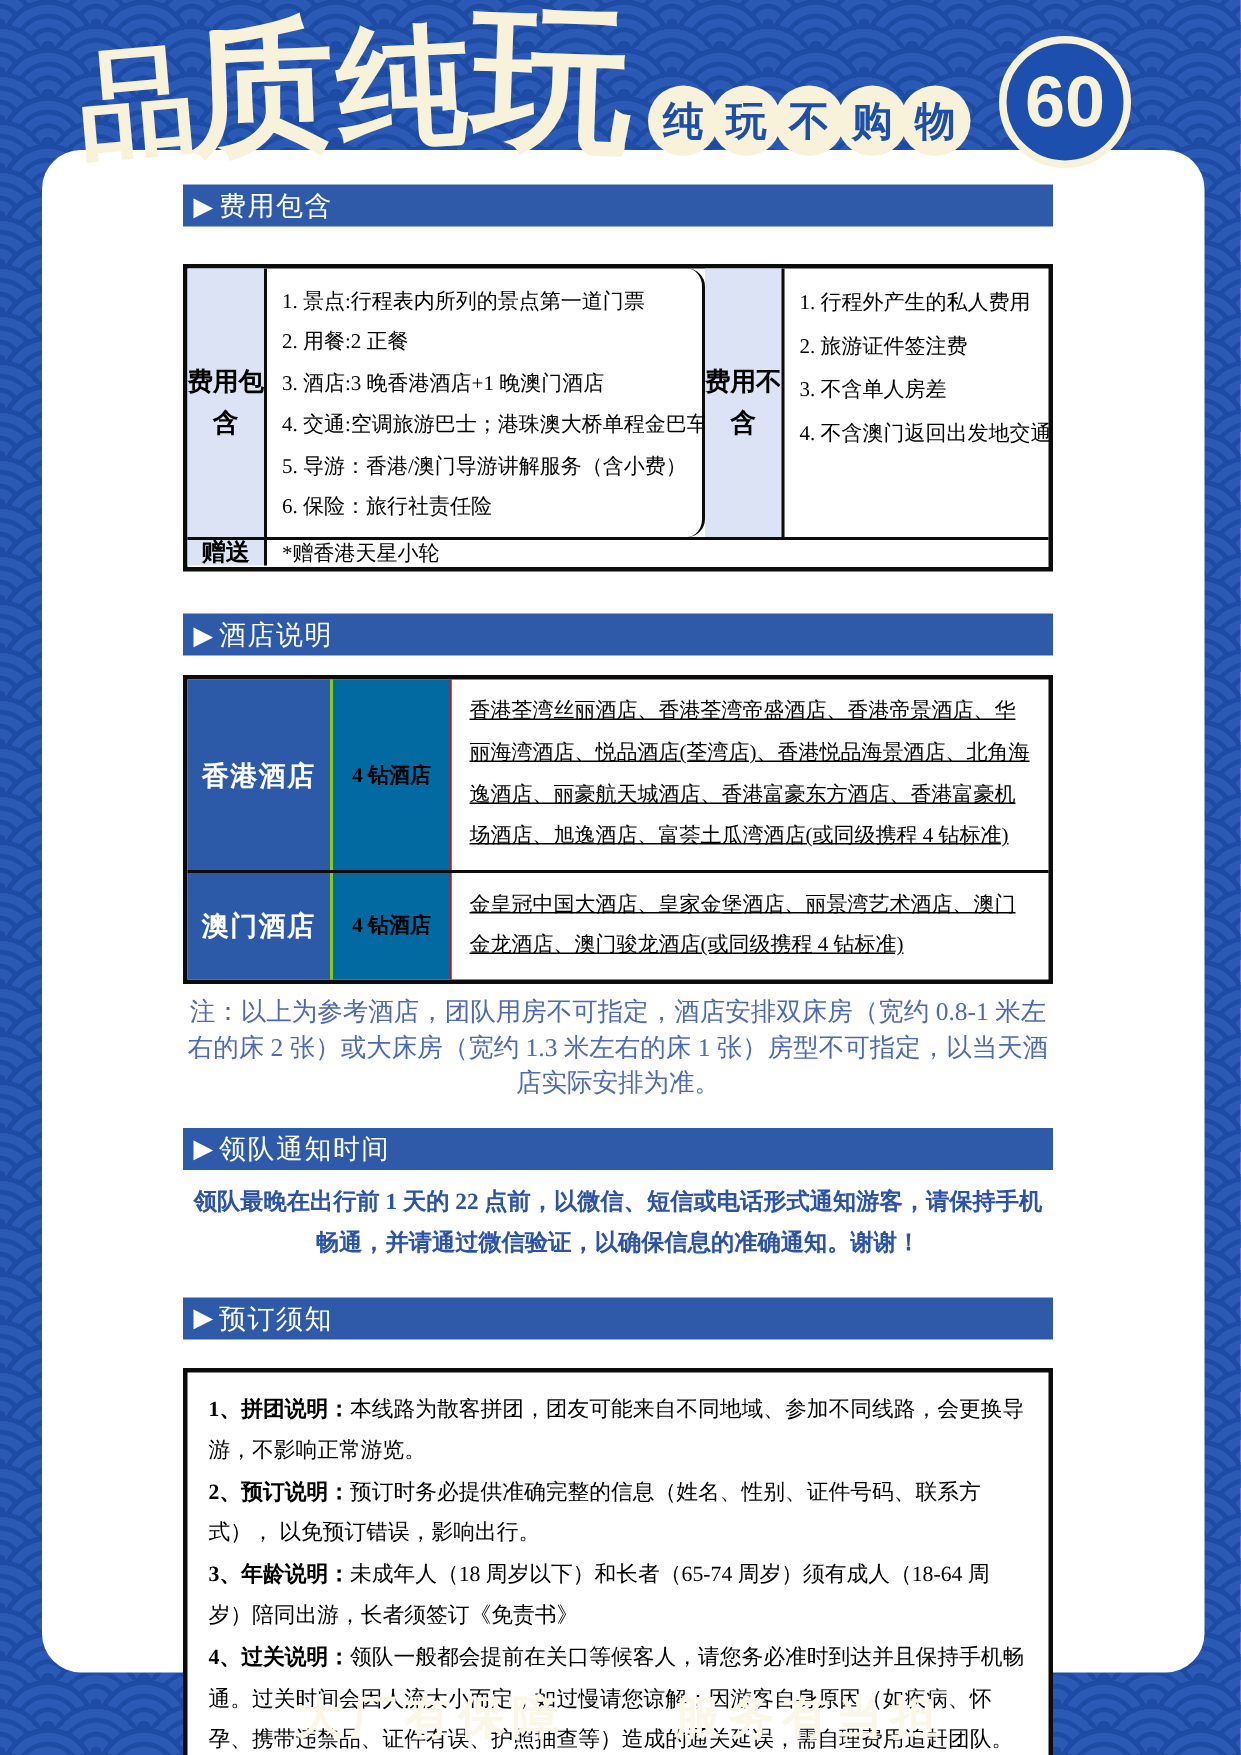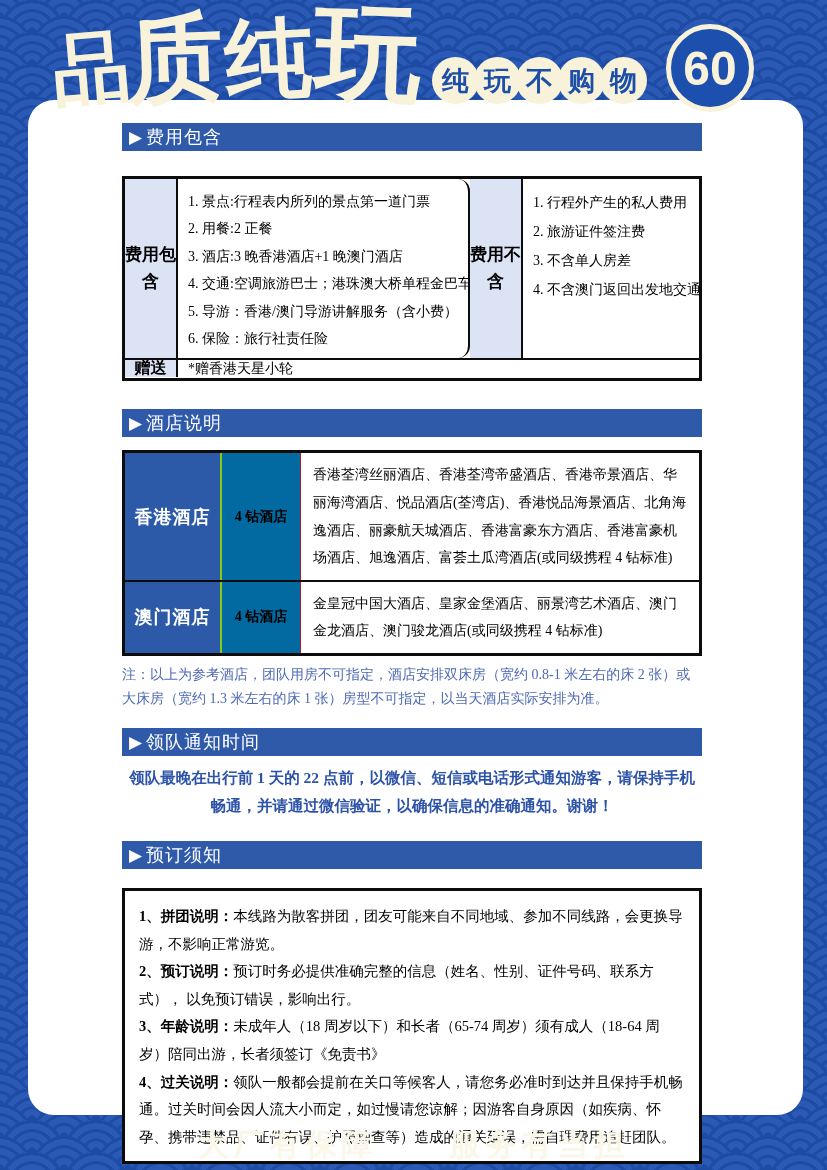--- a/index.html
+++ b/index.html
@@ -58,25 +58,25 @@
   .giftval{display:flex;align-items:center;padding-left:10px;font-size:14px;}
 
   
   .t2{margin-top:13px;border:3px solid #0c0c0c;background:#fff;}
   .t2row{display:grid;grid-template-columns:97px 79px 1fr;}
   .t2row.first{border-bottom:2px solid #0c0c0c;}
   .hname{background:#2c5aa9;color:#ffffff;font-weight:bold;font-size:18px;display:flex;align-items:center;
        justify-content:center;border-right:2px solid #84cc16;letter-spacing:1px;}
   .hgrade{background:#0369a1;font-weight:bold;font-size:14px;display:flex;align-items:center;
        justify-content:center;border-right:1px solid #b91c1c;}
-  .hlist{padding:8px 12px;font-size:14px;line-height:27.6px;}
+  .hlist{padding:8px 12px;font-size:14px;line-height:27.6px;text-decoration:underline;}
   .r1{min-height:106px;}
   .r2{min-height:56px;}
 
-  .hotel-note{margin-top:7px;color:#4f69b3;font-size:14px;line-height:23.5px;}
+  .hotel-note{margin-top:7px;color:#4f69b3;font-size:17px;line-height:23.5px;text-align:center;}
   .leader-text{margin-top:8px;color:#2d53a8;font-weight:bold;font-size:15.5px;line-height:27.5px;text-align:center;}
 
   
   .box{margin-top:19px;border:3px solid #0c0c0c;background:#fff;padding:12px 14px 10px 14px;
        font-size:14.5px;line-height:27.6px;}
   .box p{margin:0;}
   .box .b{font-weight:bold;}
 
   .footer{position:absolute;left:0;top:1124px;width:827px;text-align:center;z-index:2;
        color:#faf6e8;font-weight:bold;font-size:31px;letter-spacing:5px;}

